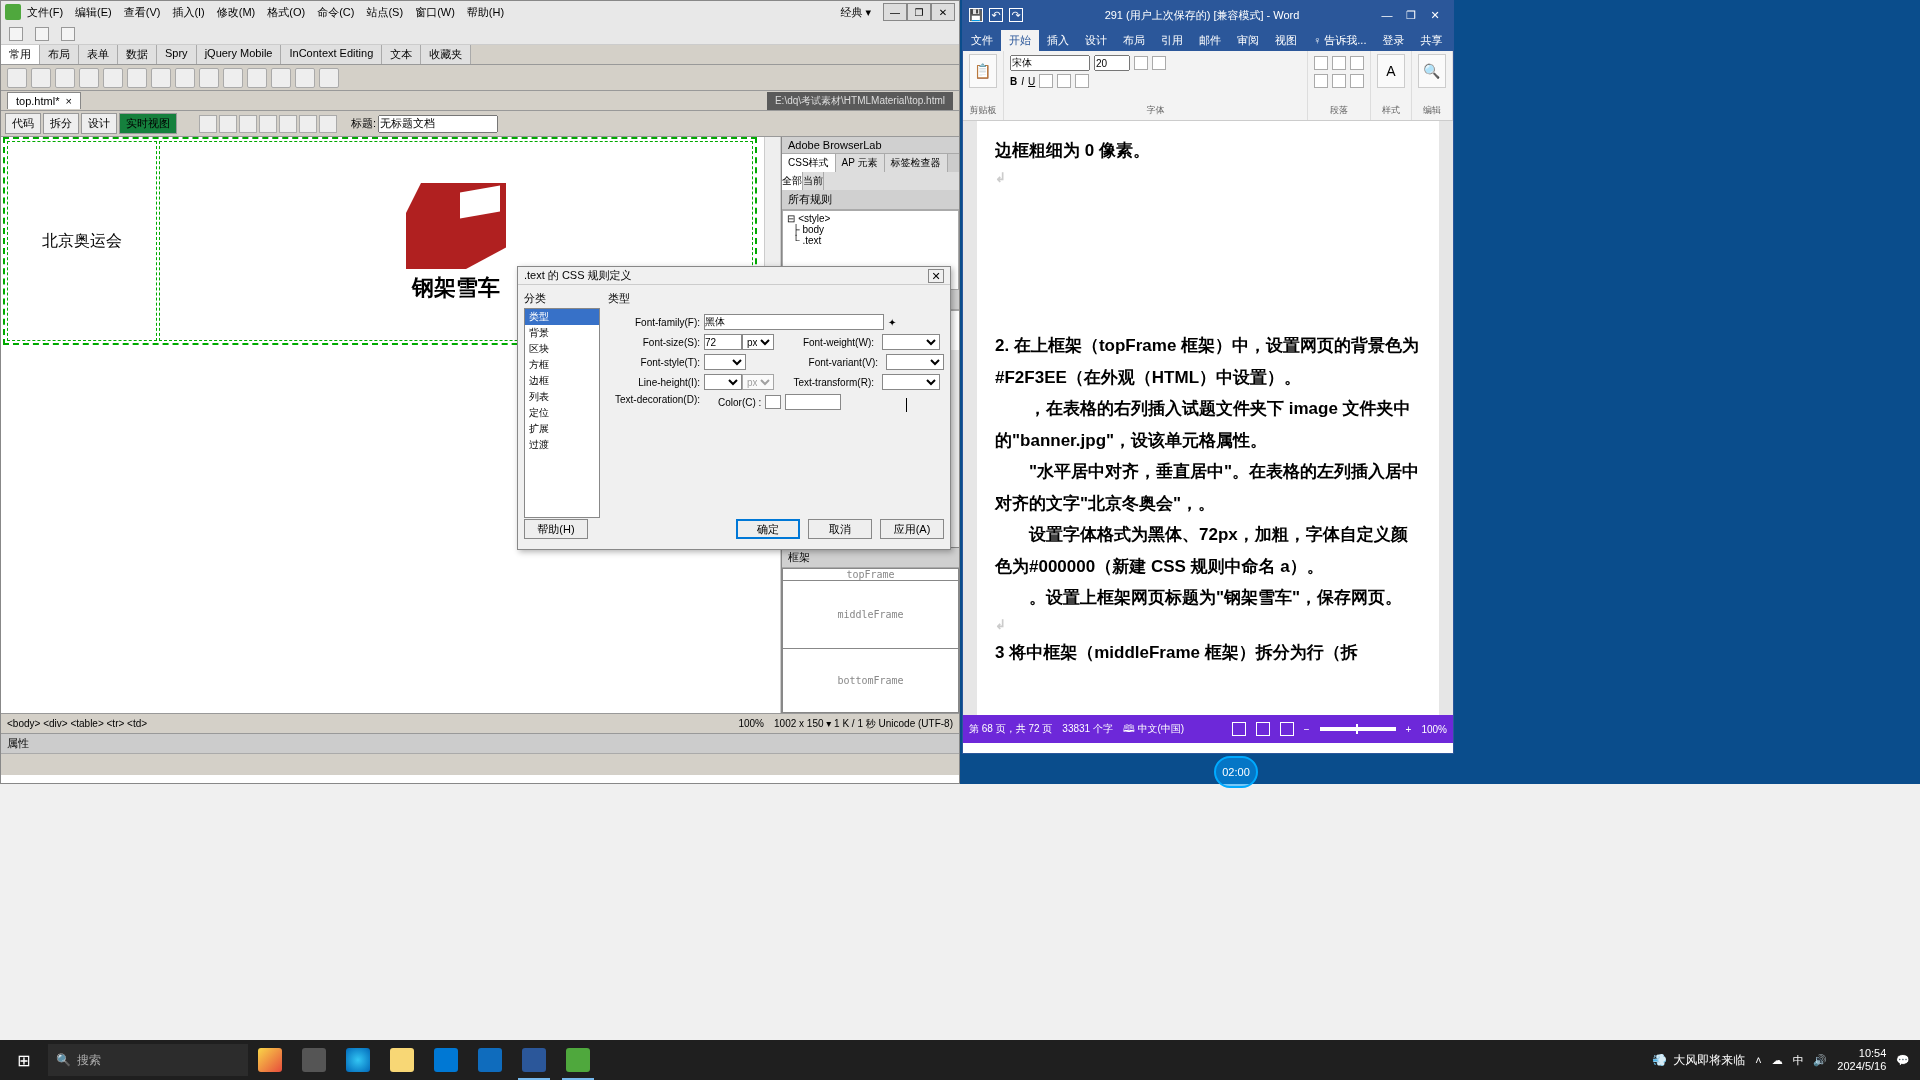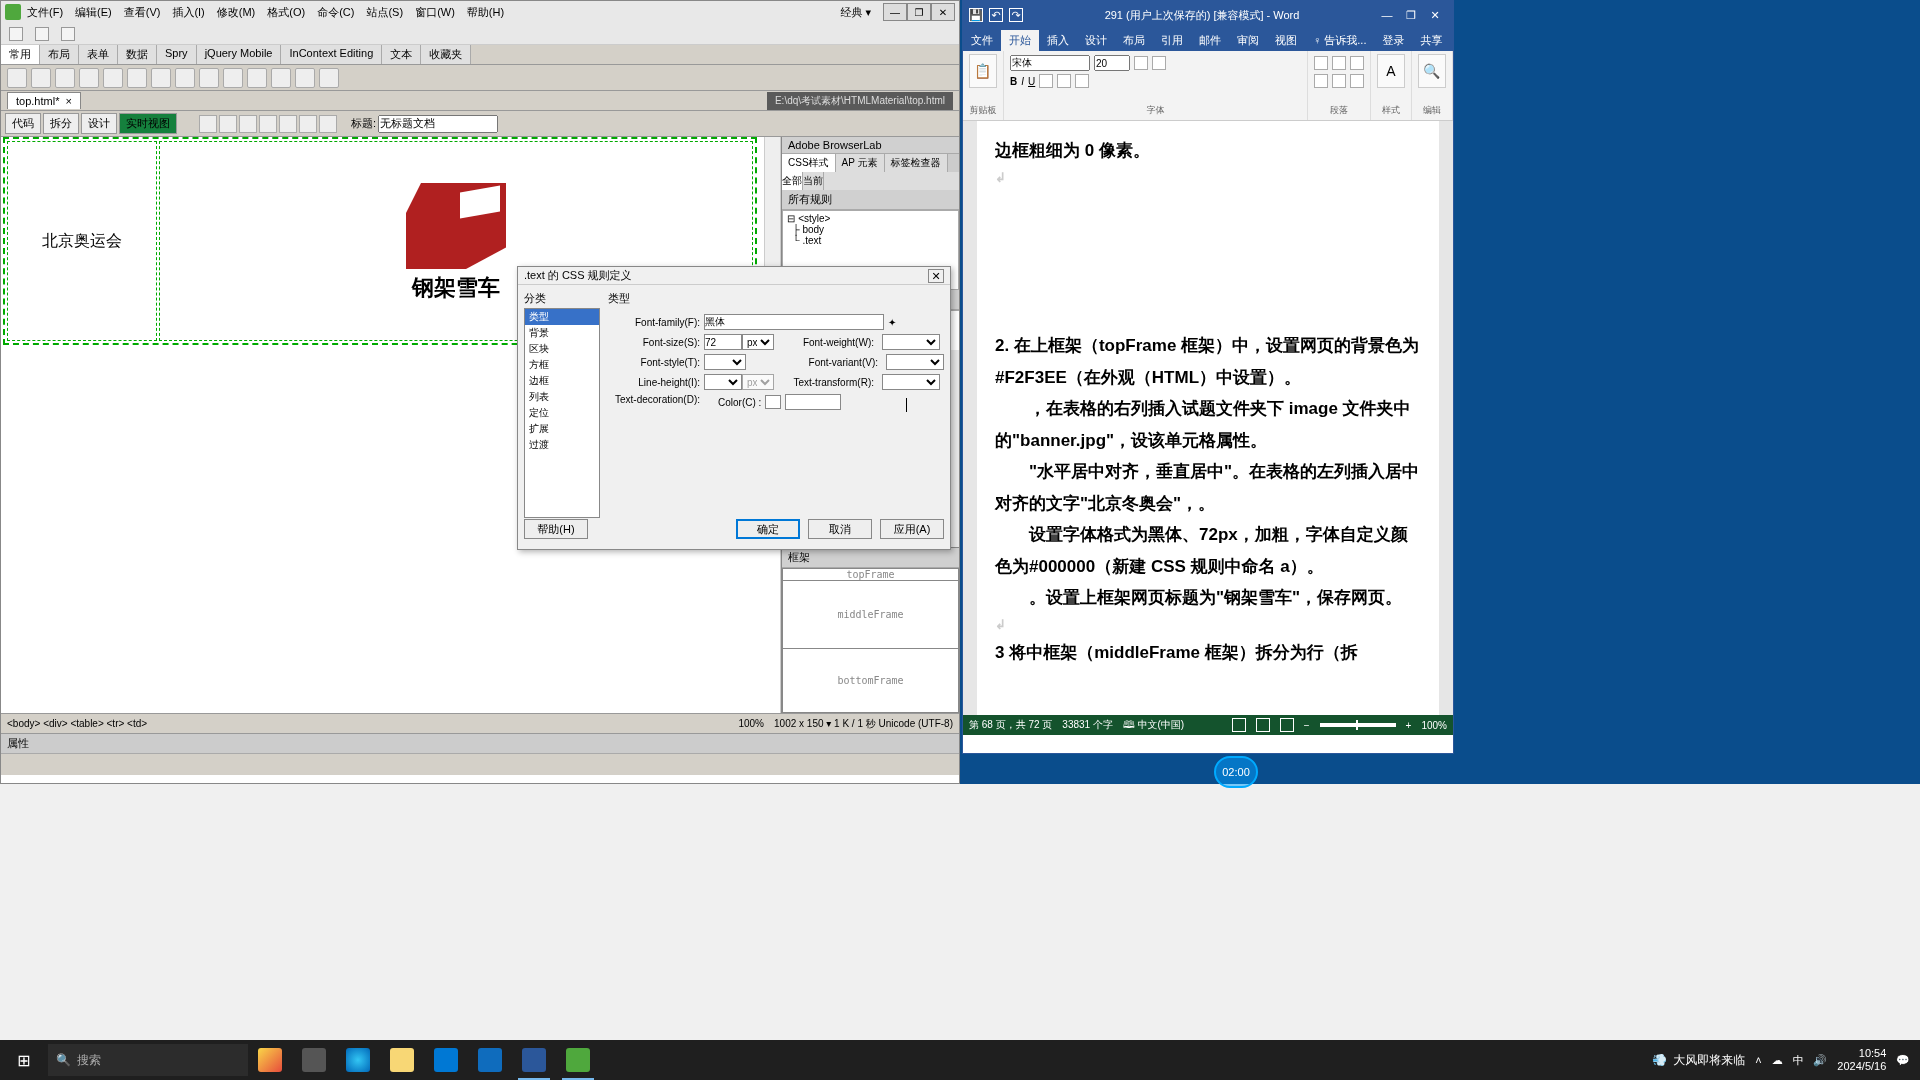--- a/index.html
+++ b/index.html
@@ -104,21 +104,21 @@
 .word-ribbon-tabs div.sel { background: #f3f3f3; color: #2b579a; }
 .word-ribbon { height: 70px; background: #f3f3f3; border-bottom: 1px solid #ccc; display: flex; font-size: 10px; }
 .ribbon-grp { border-right: 1px solid #ddd; padding: 3px 6px; display: flex; flex-direction: column; }
 .ribbon-grp .r-row { display:flex; gap:4px; align-items:center; height:18px; }
 .ribbon-grp .r-lbl { text-align:center; font-size:9px; color:#666; margin-top:auto; }
 .ribbon-ico { width:14px; height:14px; border:1px solid #aaa; background:#fff; }
 .ribbon-big { width:28px; height:34px; border:1px solid #ccc; background:#fafafa; display:flex; align-items:center; justify-content:center; font-size:14px; }
 .word-doc { height: 594px; background: #e6e6e6; overflow: hidden; position:relative; padding: 0 14px; font-weight: bold; }
 .word-page { background: #fff; min-height: 700px; padding: 14px 18px; font-size: 17px; line-height: 1.85; font-family: "SimSun", serif; color:#000; }
 .word-page .gray { color:#ccc; font-size:13px; }
-.word-status { height: 20px; background: #14532d; color: #fff; font-size: 10px; display: flex; align-items: center; padding: 0 6px; gap: 10px; }
+.word-status { height: 28px; background: #6d28d9; color: #fff; font-size: 10px; display: flex; align-items: center; padding: 0 6px; gap: 10px; }
 .word-status .sp { flex:1; }
 .zoom-line { width:76px; height:4px; background:#fff; position:relative; }
 .zoom-line::after { content:''; position:absolute; left:36px; top:-3px; width:2px; height:10px; background:#fff; }
 
 
 .taskbar { position: absolute; left: 0; bottom: 0; width: 1920px; height: 40px; background: #1f1f1f; display: flex; align-items: center; }
 .taskbar .start { width: 48px; height: 40px; display: flex; align-items:center; justify-content:center; color:#fff; font-size:16px; }
 .taskbar .search { width: 200px; height: 32px; background: #2c2c2c; color: #aaa; display: flex; align-items: center; padding: 0 8px; gap:6px; font-size: 12px; }
 .taskbar .tbtn { width: 44px; height: 40px; display:flex; align-items:center; justify-content:center; position:relative; }
 .taskbar .tbtn.active::after { content:''; position:absolute; bottom:0; left:6px; right:6px; height:2px; background:#76b9ed; }

